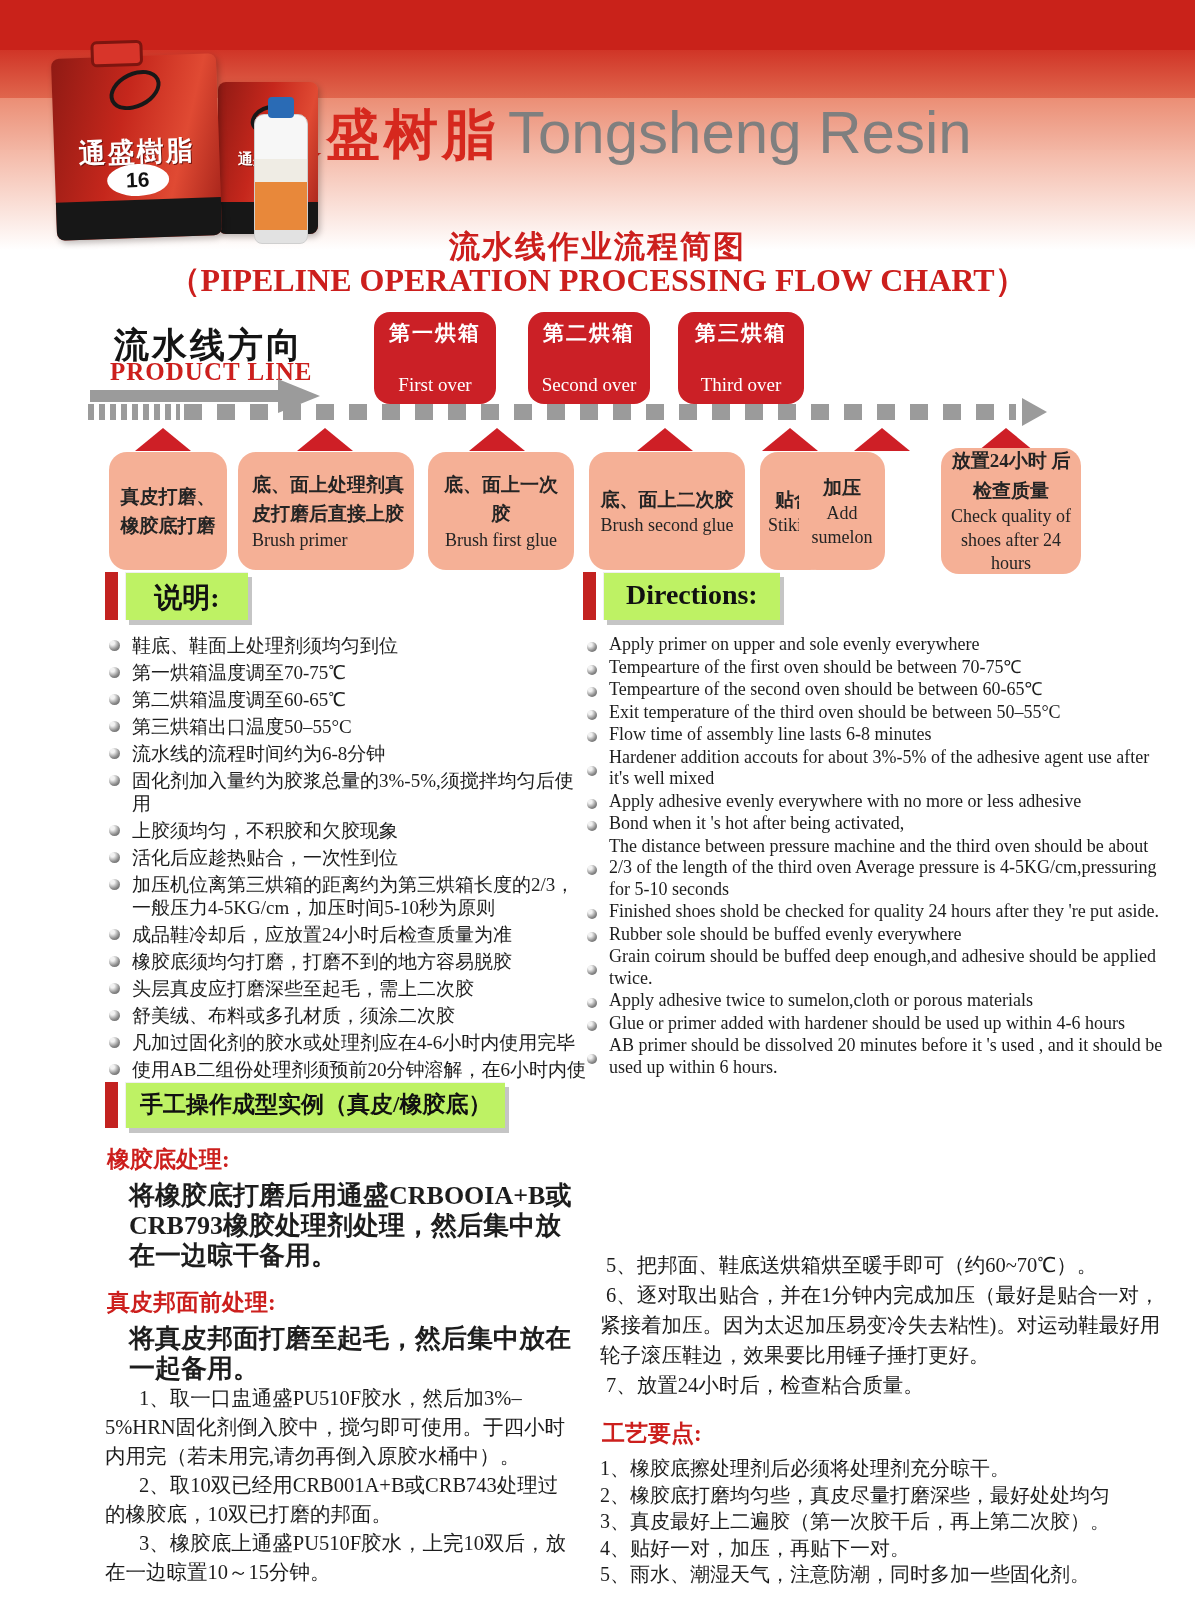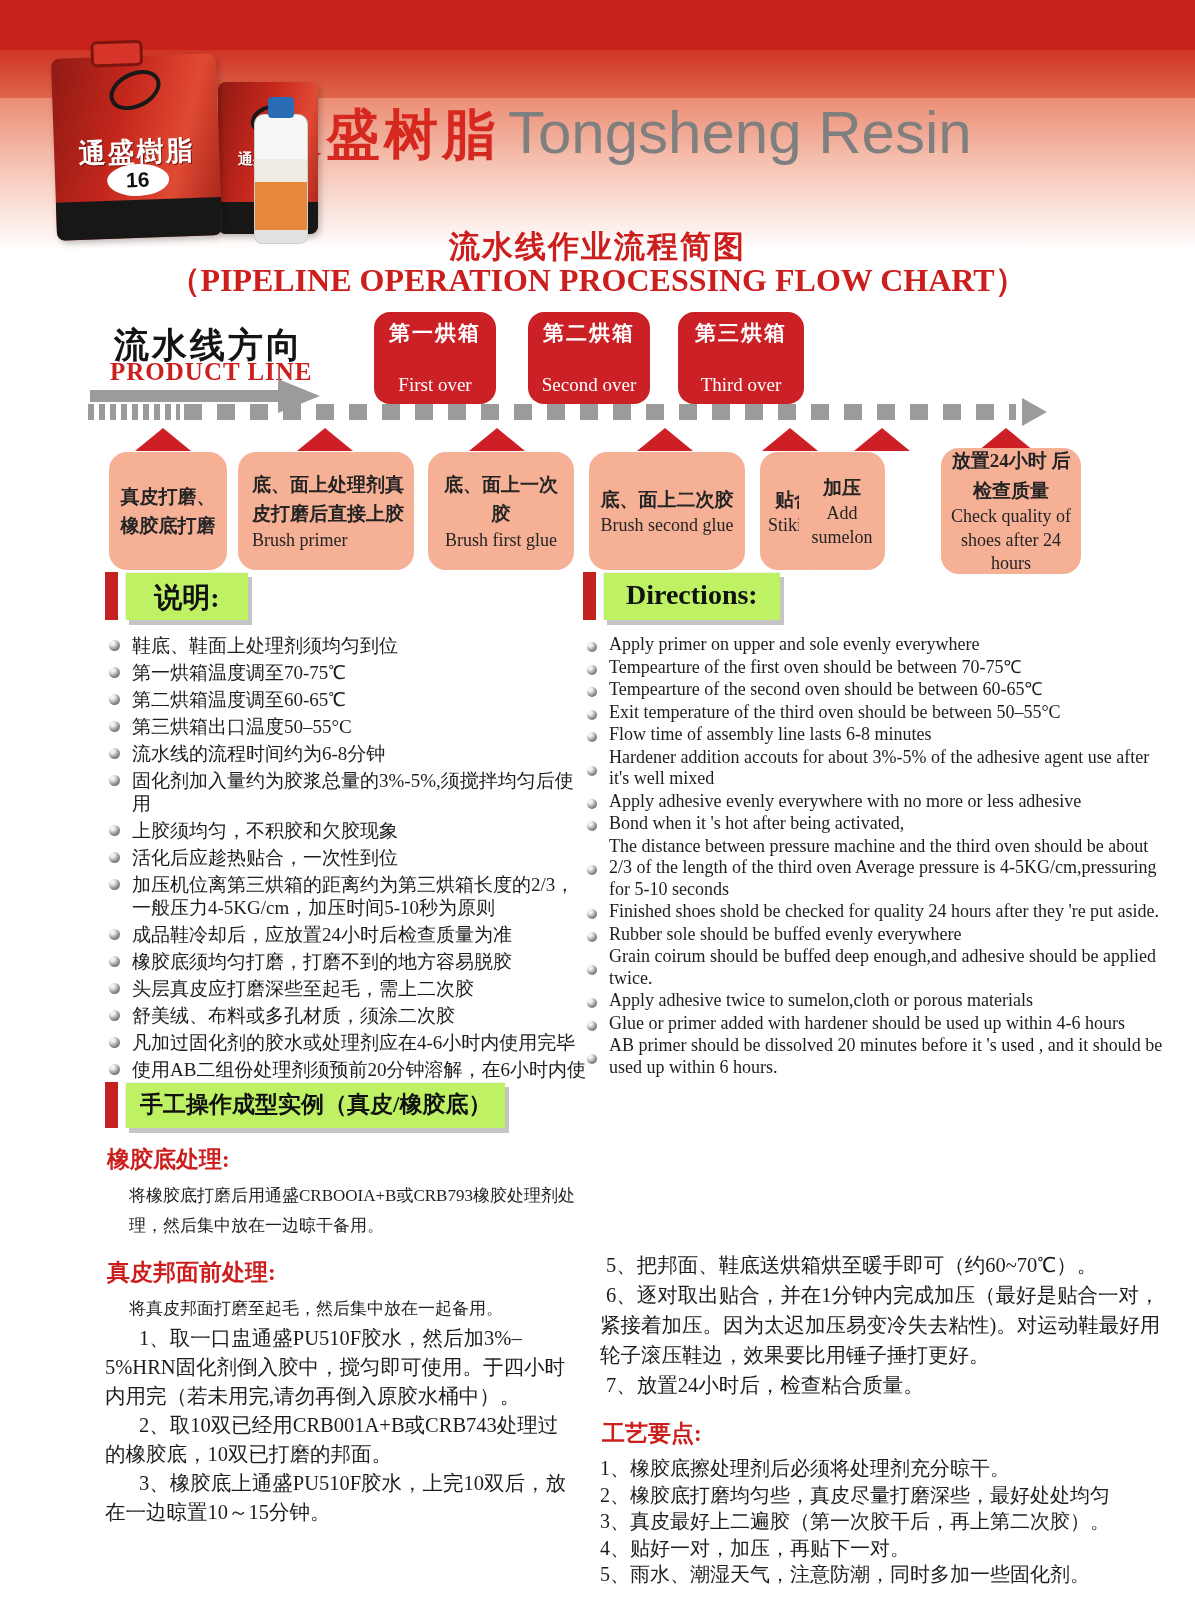--- a/index.html
+++ b/index.html
@@ -78,21 +78,21 @@
   #dir-col{position:absolute;left:583px;top:572px;width:590px;}
   #dir-col .hdr{height:48px;}
   #dir-col .hdr .box{font-size:28px;}
   #dir-col li{font-size:18px;line-height:21.5px;margin-bottom:1px;align-items:center;}
   #dir-col .ball{width:10px;height:10px;margin-top:5px;}
   
   #manual-col{position:absolute;left:105px;top:1082px;width:470px;}
   #manual-col .hdr{height:46px;}
   #manual-col .hdr .box{font-size:23px;white-space:nowrap;padding:6px 14px;}
   .red-sub{color:#cc1f1d;font-weight:bold;font-size:23px;margin:16px 0 6px 2px;}
-  .body-par{font-size:17px;line-height:30px;margin:0 0 0 0;padding-left:24px;}
+  .body-par{font-size:26px;line-height:30px;margin:0 0 0 0;padding-left:24px;font-weight:bold;}
   .num-par{font-size:20.5px;line-height:29px;margin:0;text-indent:34px;}
   #right2-col{position:absolute;left:600px;top:1250px;width:575px;}
   #right2-col .num-par{text-indent:6px;line-height:30px;}
   #right2-col .kp-head{margin-top:18px;}
   .kp-item{font-size:20px;line-height:26.5px;margin:0;}
 </style>
 </head>
 <body>
 
 <div class="banner"></div>

